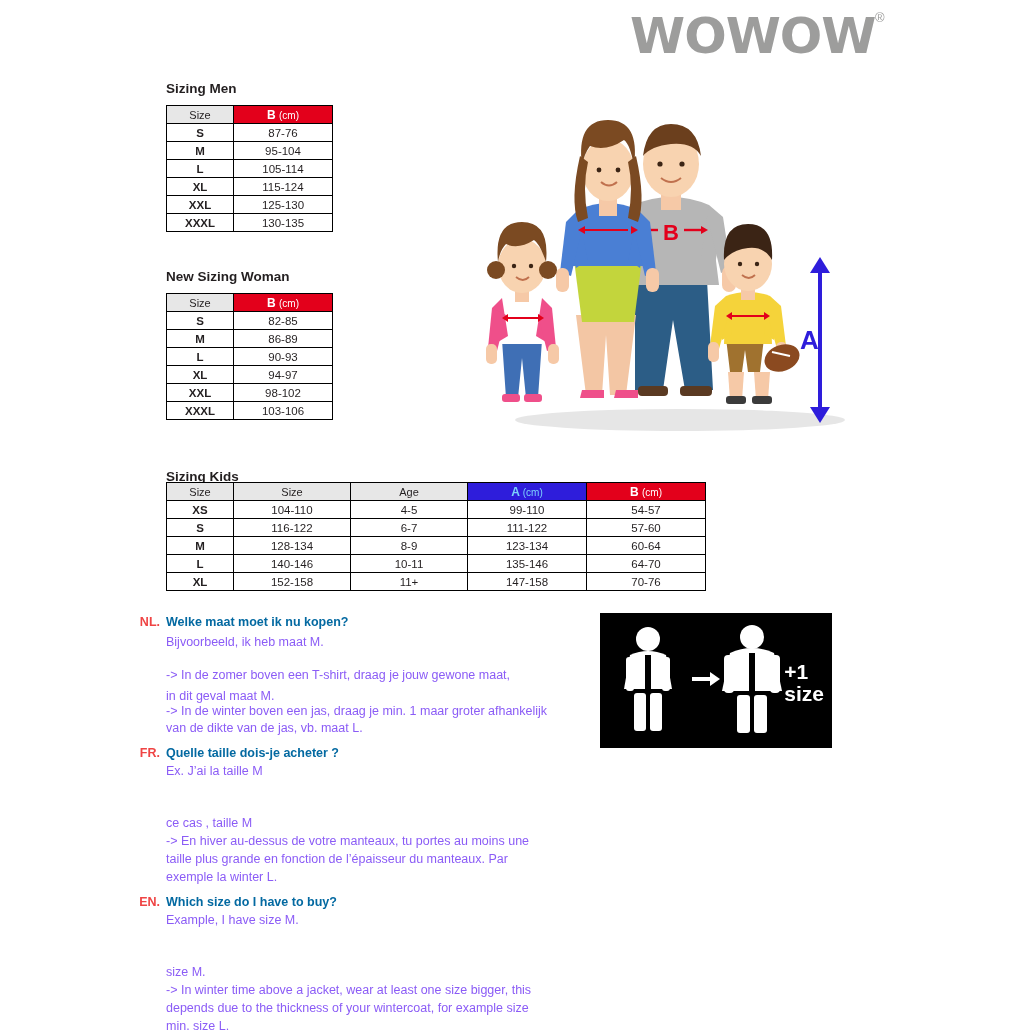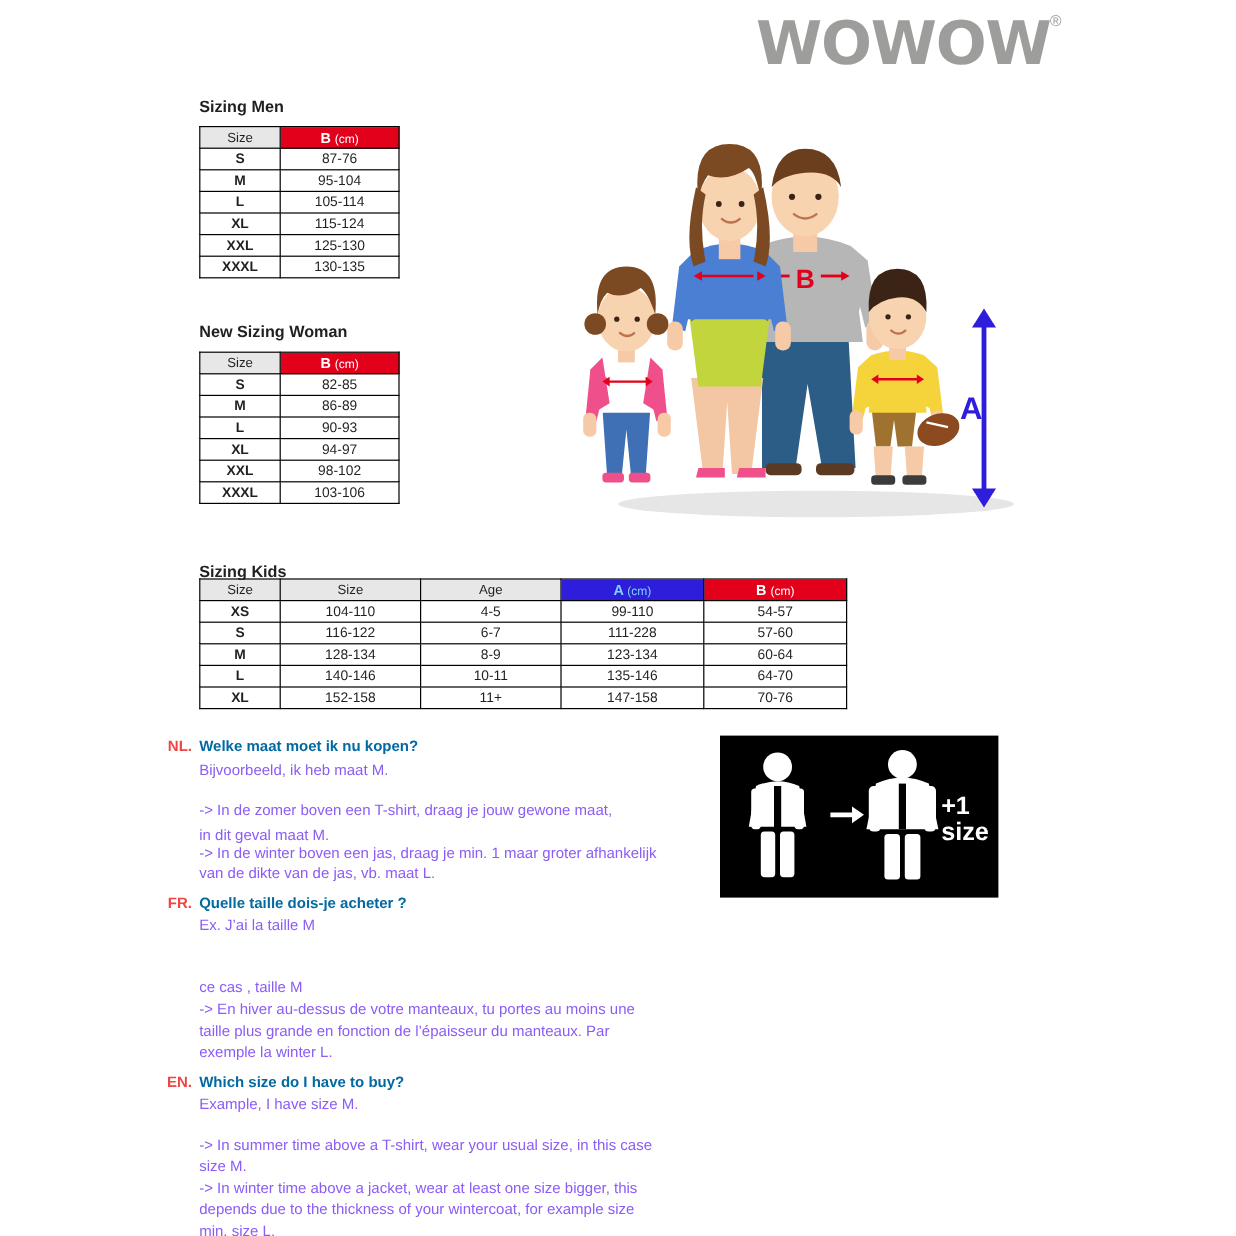--- a/index.html
+++ b/index.html
@@ -271,21 +271,21 @@
       <td class="k0 sizecell">XS</td>
       <td class="k1">104-110</td>
       <td class="k2">4-5</td>
       <td class="k3">99-110</td>
       <td class="k4">54-57</td>
     </tr>
     <tr>
       <td class="k0 sizecell">S</td>
       <td class="k1">116-122</td>
       <td class="k2">6-7</td>
-      <td class="k3">111-228</td>
+      <td class="k3">111-122</td>
       <td class="k4">57-60</td>
     </tr>
     <tr>
       <td class="k0 sizecell">M</td>
       <td class="k1">128-134</td>
       <td class="k2">8-9</td>
       <td class="k3">123-134</td>
       <td class="k4">60-64</td>
     </tr>
     <tr>
@@ -443,21 +443,20 @@
   <div class="q-title" style="top:746px;">Quelle taille dois-je acheter ?</div>
   <div class="body-line" style="top:764px;">Ex. J’ai la taille M</div>
   <div class="body-line" style="top:816px;">ce cas , taille M</div>
   <div class="body-line" style="top:834px;">-&gt; En hiver au-dessus de votre manteaux, tu portes au moins une</div>
   <div class="body-line" style="top:852px;">taille plus grande en fonction de l’épaisseur du manteaux. Par</div>
   <div class="body-line" style="top:870px;">exemple la winter L.</div>
 
   <div class="lang-tag" style="left:134px; top:895px;">EN.</div>
   <div class="q-title" style="top:895px;">Which size do I have to buy?</div>
   <div class="body-line" style="top:913px;">Example, I have size M.</div>
-  <div class="body-line" style="top:947px;">-&gt; In summer time above a T-shirt, wear your usual size, in this case</div>
   <div class="body-line" style="top:965px;">size M.</div>
   <div class="body-line" style="top:983px;">-&gt; In winter time above a jacket, wear at least one size bigger, this</div>
   <div class="body-line" style="top:1001px;text-align:center;">depends due to the thickness of your wintercoat, for example size</div>
   <div class="body-line" style="top:1019px;">min. size L.</div>
 
   <div class="blackbox">
     <svg viewBox="0 0 232 135" width="232" height="135">
 
       <g fill="#ffffff">
         <circle cx="48" cy="26" r="12"></circle>

